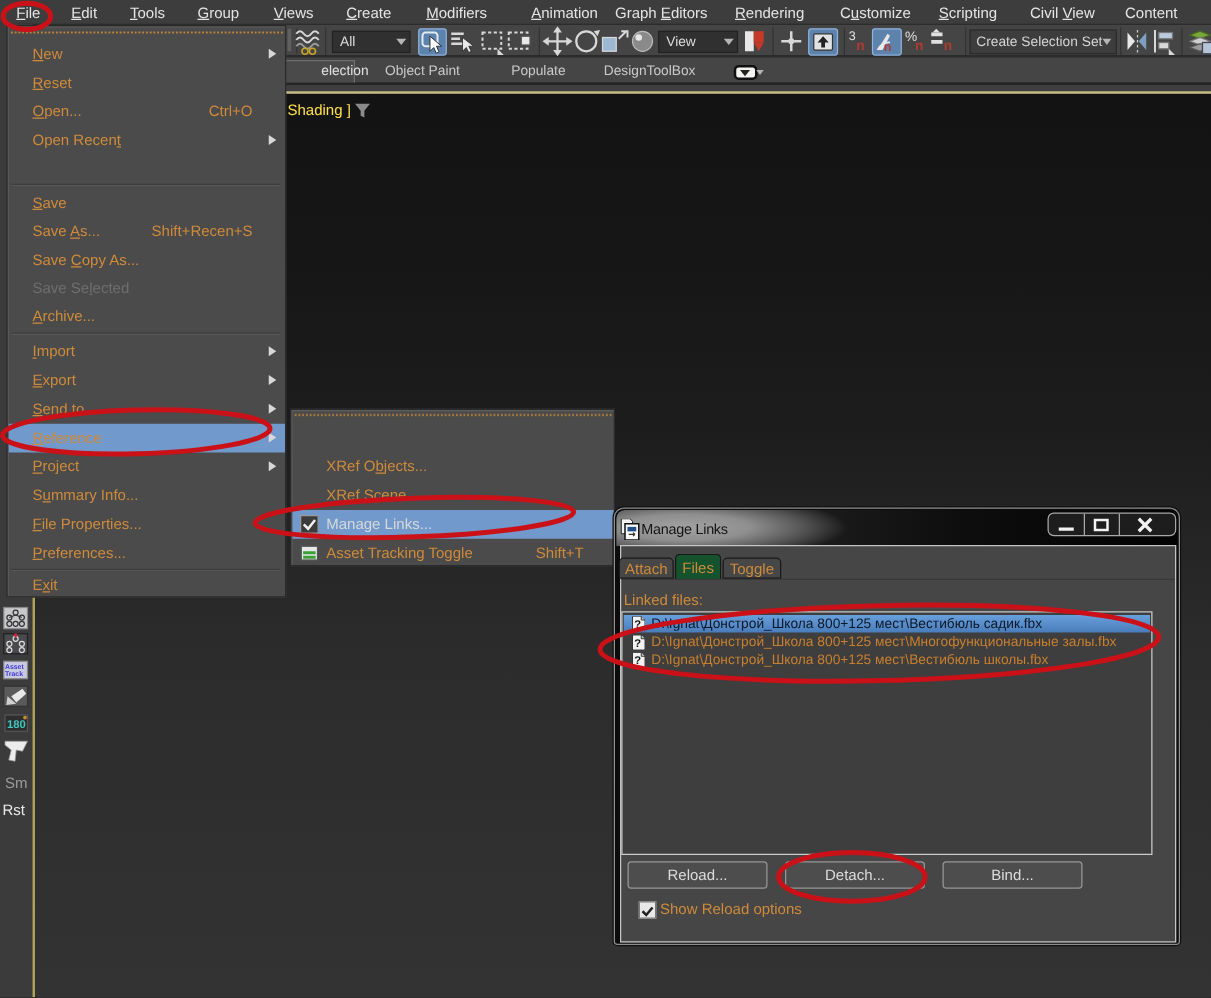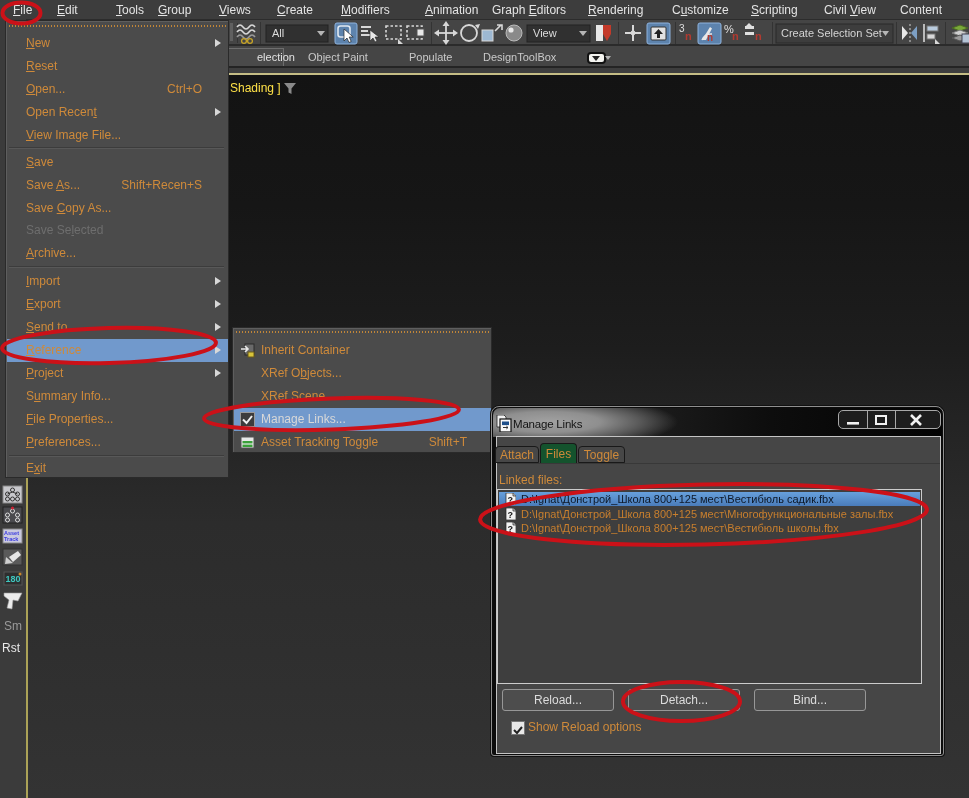--- a/index.html
+++ b/index.html
@@ -61,21 +61,21 @@
   <div class="abs" id="gapstrip"></div>
   <div class="abs" id="leftstrip"></div>
   <div class="abs" id="viewport"></div>
   <div class="abs" id="vpyh"></div>
   <div class="abs" id="vpyv"></div>
   <div class="abs" id="vplabel">Shading ]</div>
 
   <div class="abs" id="menubaritems">
     <span class="mb" style="left:13px;"><u>F</u>ile</span>
     <span class="mb" style="left:57px;"><u>E</u>dit</span>
-    <span class="mb" style="left:104px;margin-left:12px;"><u>T</u>ools</span>
+    <span class="mb" style="left:104px;"><u>T</u>ools</span>
     <span class="mb" style="left:158px;"><u>G</u>roup</span>
     <span class="mb" style="left:219px;"><u>V</u>iews</span>
     <span class="mb" style="left:277px;"><u>C</u>reate</span>
     <span class="mb" style="left:341px;"><u>M</u>odifiers</span>
     <span class="mb" style="left:425px;"><u>A</u>nimation</span>
     <span class="mb" style="left:492px;">Graph <u>E</u>ditors</span>
     <span class="mb" style="left:588px;"><u>R</u>endering</span>
     <span class="mb" style="left:672px;">C<u>u</u>stomize</span>
     <span class="mb" style="left:751px;text-align:center;"><u>S</u>cripting</span>
     <span class="mb" style="left:824px;">Civil <u>V</u>iew</span>
@@ -270,23 +270,20 @@
         <span class="lab"><u>R</u>eset</span>
       </div>
     <div class="mi" style="top:57px;">
         <span class="lab"><u>O</u>pen...</span>
         <span class="sc">Ctrl+O</span>
       </div>
     <div class="mi" style="top:80px;">
         <span class="lab">Open Recen<u>t</u></span>
         <span class="arrow"></span>
       </div>
-    <div class="mi" style="top:103px;">
-        <span class="lab"><u>V</u>iew Image File...</span>
-      </div>
     <div class="msep" style="top:126px;"></div>
     <div class="mi" style="top:130px;">
         <span class="lab"><u>S</u>ave</span>
       </div>
     <div class="mi" style="top:153px;">
         <span class="lab">Save <u>A</u>s...</span>
         <span class="sc">Shift+Recen+S</span>
       </div>
     <div class="mi" style="top:176px;">
         <span class="lab">Save <u>C</u>opy As...</span>
@@ -328,28 +325,20 @@
         <span class="lab"><u>P</u>references...</span>
       </div>
     <div class="msep" style="top:434px;"></div>
     <div class="mi" style="top:436px;">
         <span class="lab">E<u>x</u>it</span>
       </div>
   </div>
 
   <div class="abs menu" id="submenu" style="left:232px;top:327px;width:260px;height:126px;">
     <div class="dots" style="top:3px;width:255px;"></div>
-    <div class="mi" style="top:11px;width:257px;">
-      <svg style="position:absolute;left:6px;top:4px;" width="15" height="15" viewBox="0 0 15 15">
-        <rect x="5" y="1" width="9" height="11" fill="#6a6a6a" stroke="#2a2a2a"></rect>
-        <path d="M1,6 l7,0 M5,3 l3,3 l-3,3" stroke="#e8e8e8" stroke-width="1.6" fill="none"></path>
-        <rect x="8" y="9" width="6" height="5" fill="#d8c43a" stroke="#6a5a1a"></rect>
-      </svg>
-      <span class="lab" style="left:27px;">Inherit Container</span>
-    </div>
     <div class="mi" style="top:34px;width:257px;">
         <span class="lab" style="left:27px;">XRef O<u>b</u>jects...</span>
       </div>
     <div class="mi" style="top:57px;width:257px;">
         <span class="lab" style="left:27px;">XRef <u>S</u>cene...</span>
       </div>
     <div class="mi hirow" style="top:80px;width:257px;color:#d8d8d8;">
       <svg style="position:absolute;left:6px;top:4px;" width="15" height="15" viewBox="0 0 15 15">
         <rect x="0.5" y="0.5" width="14" height="14" fill="#3c3c3c" stroke="#9a9a9a"></rect>
         <path d="M3,7.5 l3.5,3.5 l5.5,-7" stroke="#f0f0f0" stroke-width="2" fill="none"></path>

